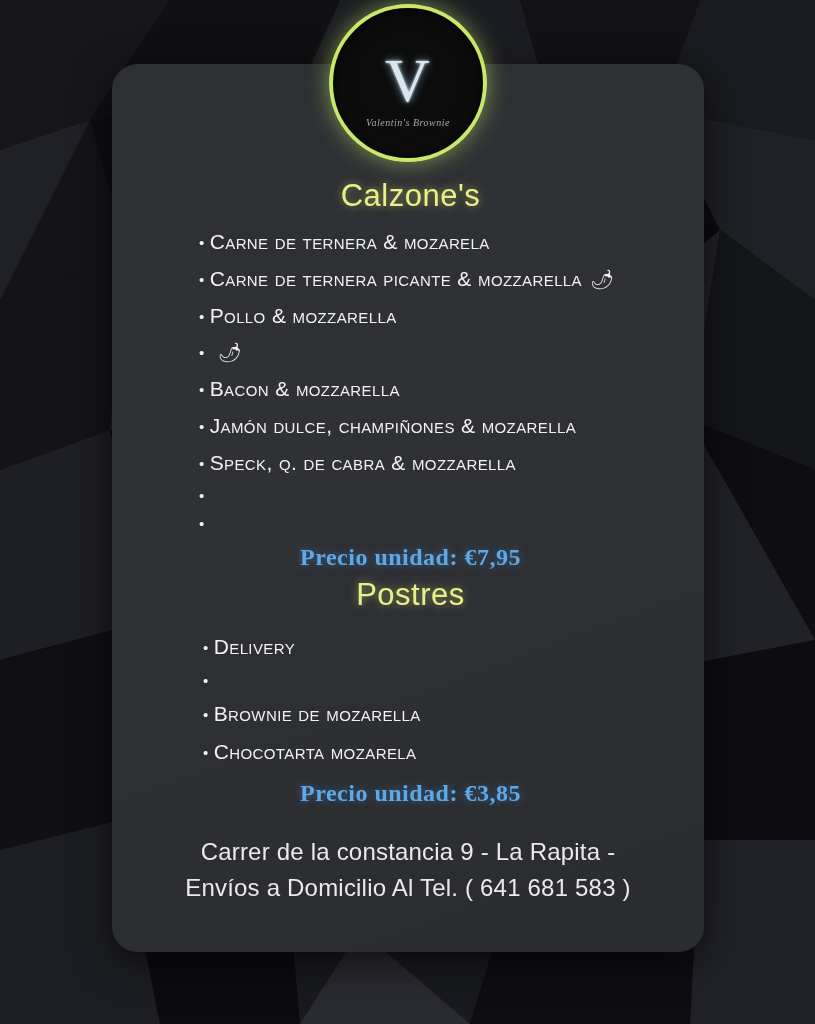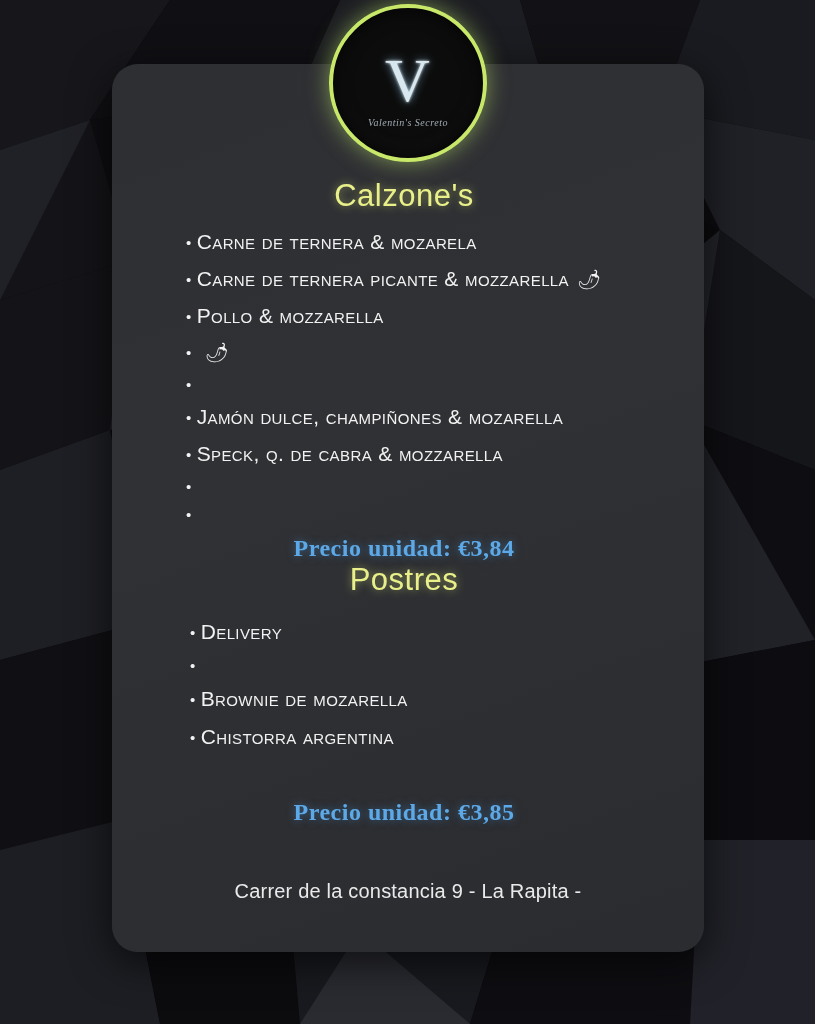--- a/index.html
+++ b/index.html
@@ -29,21 +29,21 @@
     width: 592px;
     height: 888px;
     border-radius: 26px;
     background: linear-gradient(160deg, #2e2f33 0%, #303134 40%, #2b2c30 100%);
     box-shadow: 0 10px 40px rgba(0,0,0,0.65);
     overflow: hidden;
   }
   #card-inner {
     position: absolute;
     inset: 0;
-    padding: 96px 26px 0 18px;
+    padding: 96px 26px 0 31px;
   }
 
   
   #logo {
     position: absolute;
     left: 329px;
     top: 4px;
     width: 158px;
     height: 158px;
     border-radius: 50%;
@@ -79,21 +79,21 @@
   .section-title {
     text-align: center;
     font-family: "Liberation Sans", sans-serif;
     font-size: 31px;
     font-weight: normal;
     color: #e9f08a;
     text-shadow: 0 0 9px rgba(220,235,120,0.55);
     letter-spacing: 0.5px;
   }
   #title-calzones { margin-top: 18px; }
-  #title-postres  { margin-bottom: 22px; }
+  #title-postres  { margin-top: 6px; margin-bottom: 22px; }
 
   
   .items { margin-top: 16px; padding-left: 56px; }
   .item {
     display: flex;
     align-items: center;
     color: #f2f2f2;
     font-family: "Liberation Sans", sans-serif;
     font-size: 21px;
     font-variant: small-caps;
@@ -111,30 +111,30 @@
   .price {
     text-align: center;
     font-family: "Liberation Serif", serif;
     font-weight: bold;
     font-size: 24px;
     color: #5da9e8;
     text-shadow: 0 0 8px rgba(70,150,220,0.5);
     letter-spacing: 0.5px;
   }
   #price-calzones { margin-top: 2px; }
-  #price-postres  { margin-top: 50px; }
+  #price-postres  { margin-top: 16px; }
 
   
   #footer {
     position: absolute;
     left: 0; right: 0;
     bottom: 46px;
     text-align: center;
     color: #eaeaea;
-    font-size: 20px;
+    font-size: 24px;
     line-height: 1.5;
     letter-spacing: 0.2px;
   }
   #footer div { white-space: nowrap; }
 </style>
 </head>
 <body>
 
 <div id="bg">
   <svg viewBox="0 0 815 1024" preserveAspectRatio="none">
@@ -192,64 +192,66 @@
       <div class="item">
         <span class="bullet">•</span>
         <span>Pollo &amp; mozzarella</span>
       </div>
       <div class="item">
         <span class="bullet">•</span>
         <span class="chili">🌶</span>
       </div>
       <div class="item">
         <span class="bullet">•</span>
+        <span>Bacon &amp; mozzarella</span>
       </div>
       <div class="item">
         <span class="bullet">•</span>
         <span>Jamón dulce, champiñones &amp; mozarella</span>
       </div>
       <div class="item">
         <span class="bullet">•</span>
         <span>Speck, q. de cabra &amp; mozzarella</span>
       </div>
       <div class="item">
         <span class="bullet">•</span>
       </div>
       <div class="item">
         <span class="bullet">•</span>
       </div>
     </div>
 
-    <div id="price-calzones" class="price">Precio unidad: €3,84</div>
+    <div id="price-calzones" class="price">Precio unidad: €7,95</div>
 
     <h2 id="title-postres" class="section-title">Postres</h2>
 
     <div class="items items--postres">
       <div class="item">
         <span class="bullet">•</span>
         <span>Delivery</span>
       </div>
       <div class="item">
         <span class="bullet">•</span>
       </div>
       <div class="item">
         <span class="bullet">•</span>
         <span>Brownie de mozarella</span>
       </div>
       <div class="item">
         <span class="bullet">•</span>
-        <span>Chistorra argentina</span>
+        <span>Chocotarta mozarela</span>
       </div>
     </div>
 
     <div id="price-postres" class="price">Precio unidad: €3,85</div>
 
     <div id="footer">
       <div>Carrer de la constancia 9 - La Rapita -</div>
+      <div>Envíos a Domicilio Al Tel. ( 641 681 583 )</div>
     </div>
 
   </div>
 </div>
 
 <div id="logo">
   <span class="mark">V</span>
-  <span class="brand">Valentin's Secreto</span>
+  <span class="brand">Valentin's Brownie</span>
 </div>
 
 </body></html>

